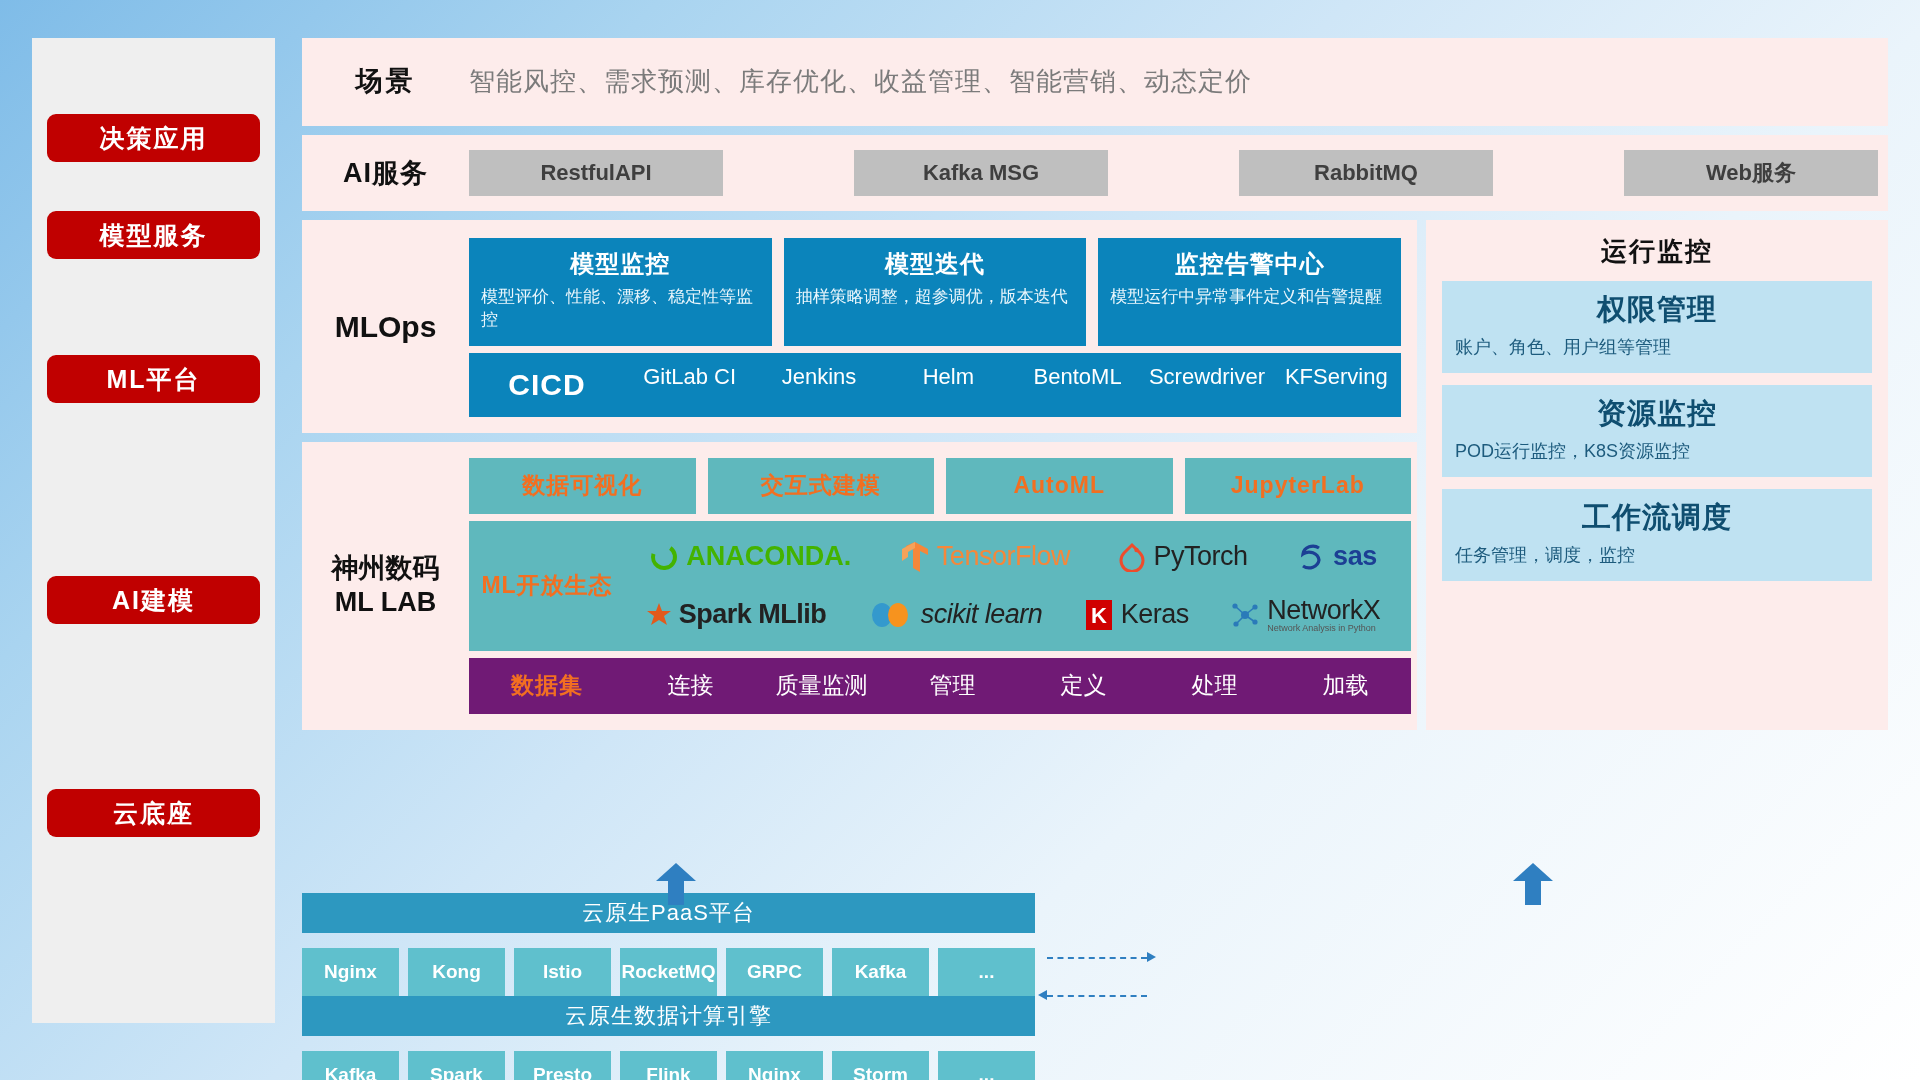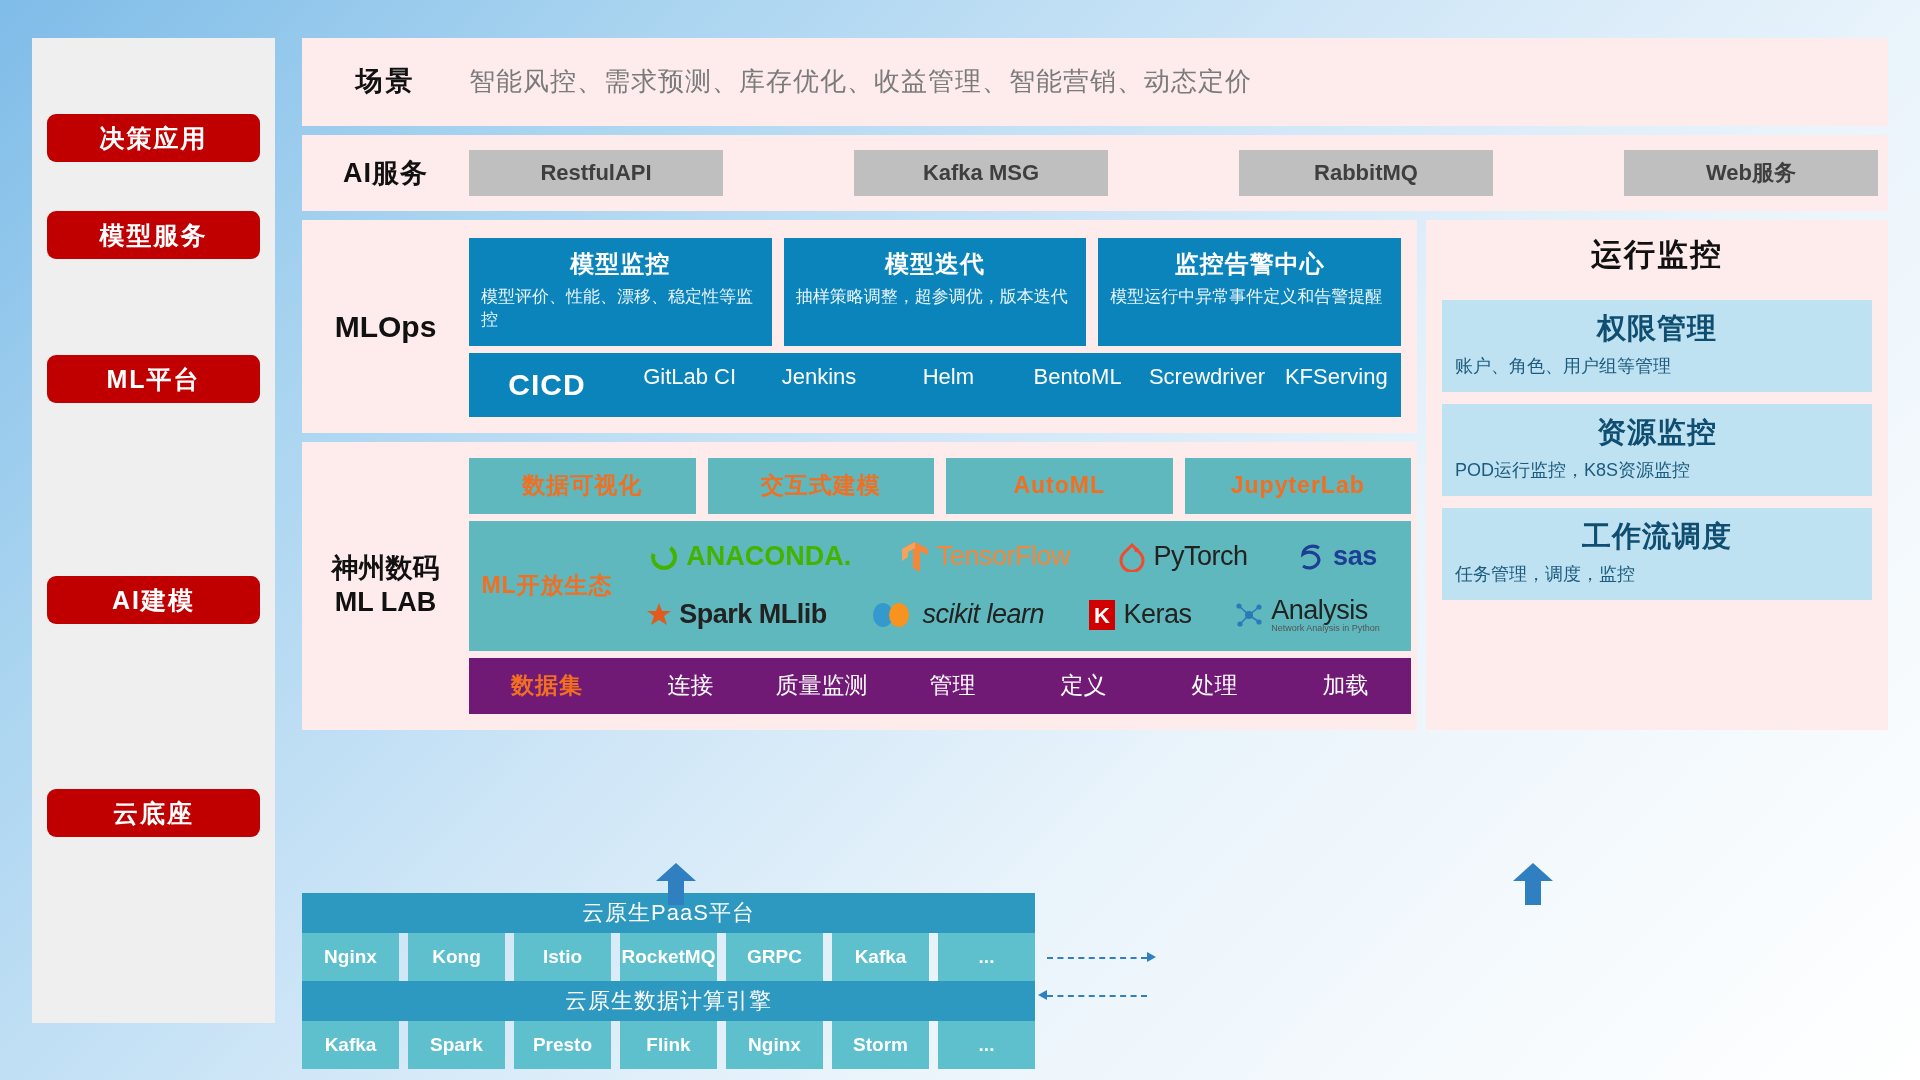--- a/index.html
+++ b/index.html
@@ -118,40 +118,40 @@
   }
   .ds-label{
     width:156px;flex:none;text-align:center;color:#f26f21;
     font-size:23px;font-weight:bold;letter-spacing:1px;
   }
   .ds-items{flex:1;display:flex;}
   .ds-item{flex:1;text-align:center;font-size:23px;color:#ffffff;}
 
   
   .monitor-title{
-    text-align:center;font-size:31px;font-weight:bold;color:#111;
-    letter-spacing:2px;margin-bottom:24px;
+    text-align:center;font-size:26px;font-weight:bold;color:#111;
+    letter-spacing:2px;margin-bottom:12px;
   }
   .mon-card{
     background:#bfe2f2;padding:9px 13px 12px 13px;box-sizing:border-box;margin-bottom:12px;
     min-height:92px;
   }
   .mon-card h5{margin:0 0 5px 0;text-align:center;font-size:29px;font-weight:bold;color:#0f4e70;letter-spacing:1px;}
   .mon-card p{margin:0;font-size:18px;line-height:1.35;color:#1d5b7d;}
 
   
   .cloud{position:absolute;left:302px;top:893px;width:1586px;height:130px;}
   .cloud-cols{display:flex;gap:0;justify-content:space-between;flex-direction:column;}
   .cloud-col{width:733px;}
   .cloud-head{
     height:40px;background:#2d98c0;color:#fff;
     display:flex;align-items:center;justify-content:center;
     font-size:22px;letter-spacing:1px;
   }
-  .cloud-tags{display:flex;gap:9px;}
+  .cloud-tags{display:flex;gap:9px;margin-top:15px;}
   .tag{
     flex:1;min-width:0;height:48px;background:#5fc0cd;color:#fff;
     display:flex;align-items:center;justify-content:center;text-align:center;
     font-size:19px;font-weight:bold;line-height:1.1;padding:0 3px;box-sizing:border-box;
   }
   .arrow-up{
     position:absolute;width:40px;height:42px;
   }
   .arrow-up i{
     position:absolute;left:12px;top:14px;width:16px;height:28px;background:#2f7fc1;display:block;
@@ -309,21 +309,21 @@
                       <line x1="15" y1="15" x2="25" y2="7" stroke="#2a7ab9" stroke-width="1.6"></line>
                       <line x1="15" y1="15" x2="6" y2="24" stroke="#2a7ab9" stroke-width="1.6"></line>
                       <line x1="15" y1="15" x2="25" y2="22" stroke="#2a7ab9" stroke-width="1.6"></line>
                       <circle cx="15" cy="15" r="4" fill="#2a7ab9"></circle>
                       <circle cx="5" cy="6" r="2.6" fill="#2a7ab9"></circle>
                       <circle cx="25" cy="7" r="2.6" fill="#2a7ab9"></circle>
                       <circle cx="6" cy="24" r="2.6" fill="#2a7ab9"></circle>
                       <circle cx="25" cy="22" r="2.6" fill="#2a7ab9"></circle>
                     </svg>
                     <span style="display:flex;flex-direction:column;line-height:1;">
-                      <span class="logo-txt" style="color:#222;">Analysis</span>
+                      <span class="logo-txt" style="color:#222;">NetworkX</span>
                       <span style="font-size:9px;color:#555;">Network Analysis in Python</span>
                     </span>
                   </div>
                 </div>
 
               </div>
             </div>
 
             <div class="ds-row">
               <div class="ds-label">数据集</div>

